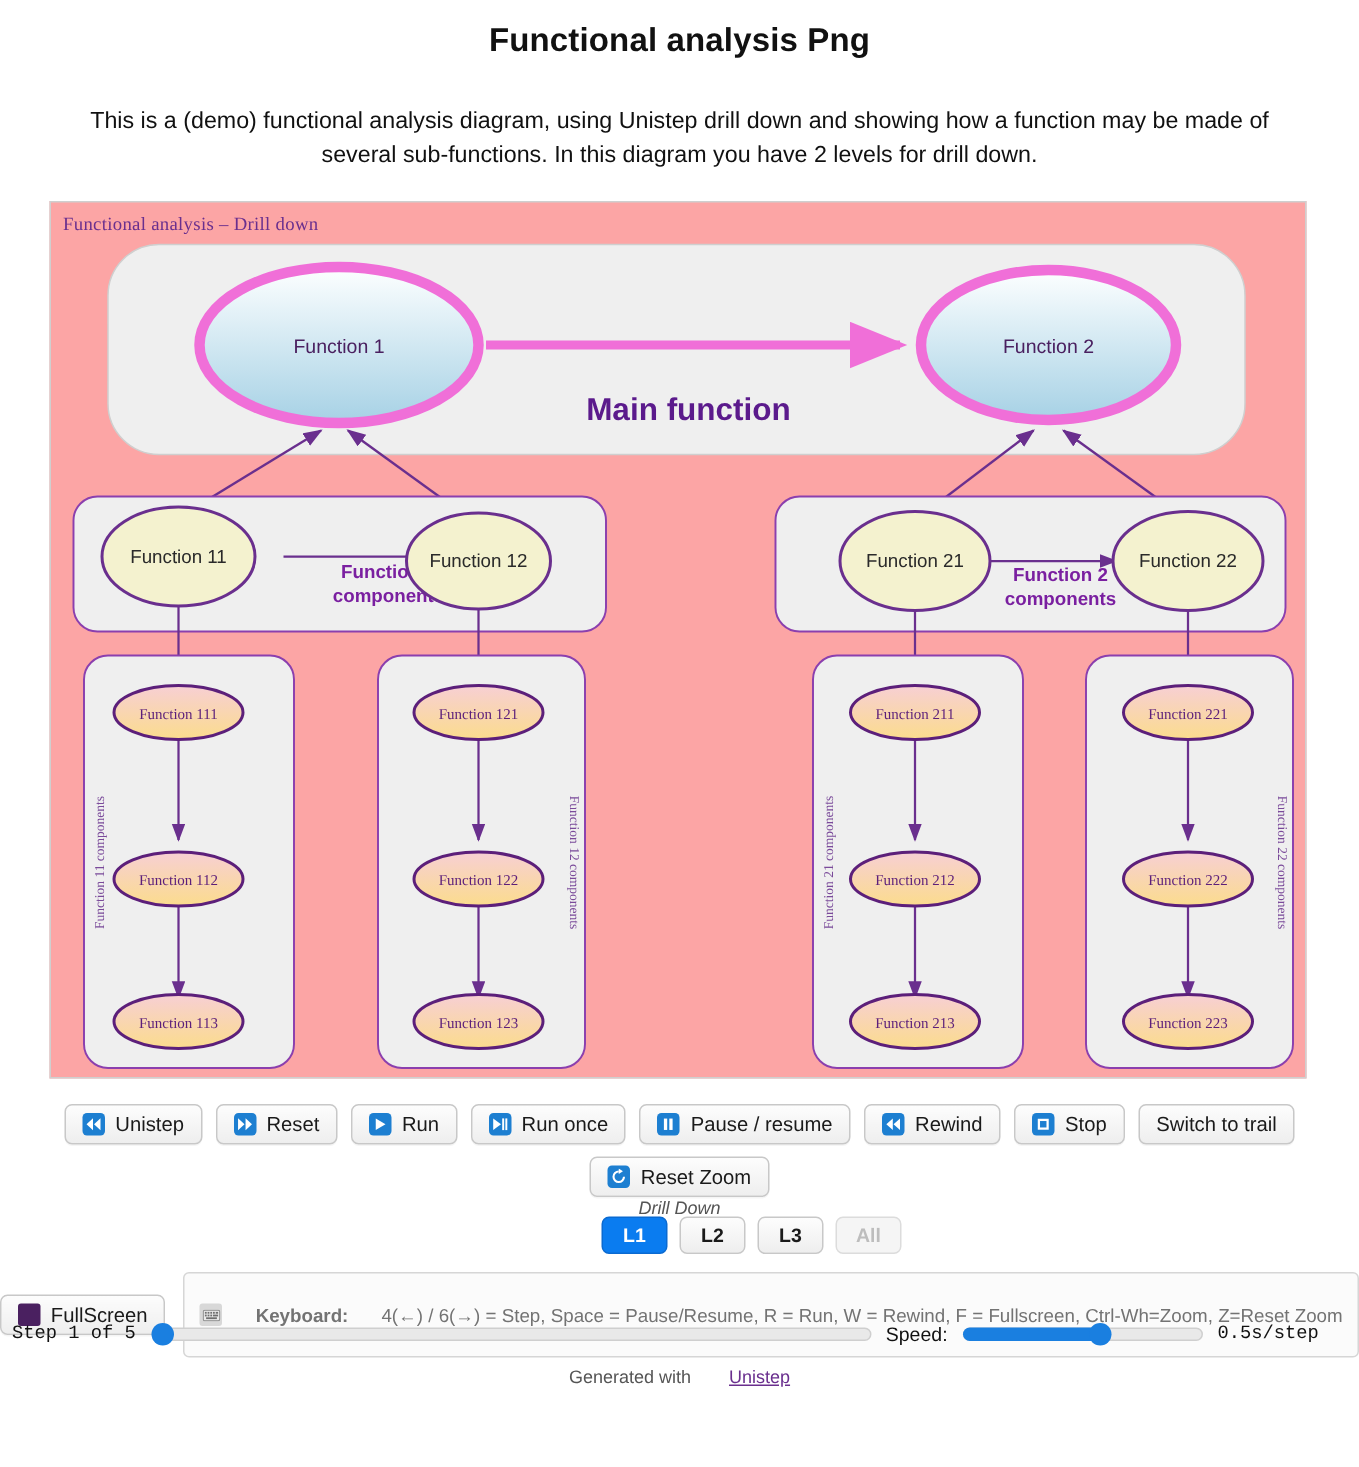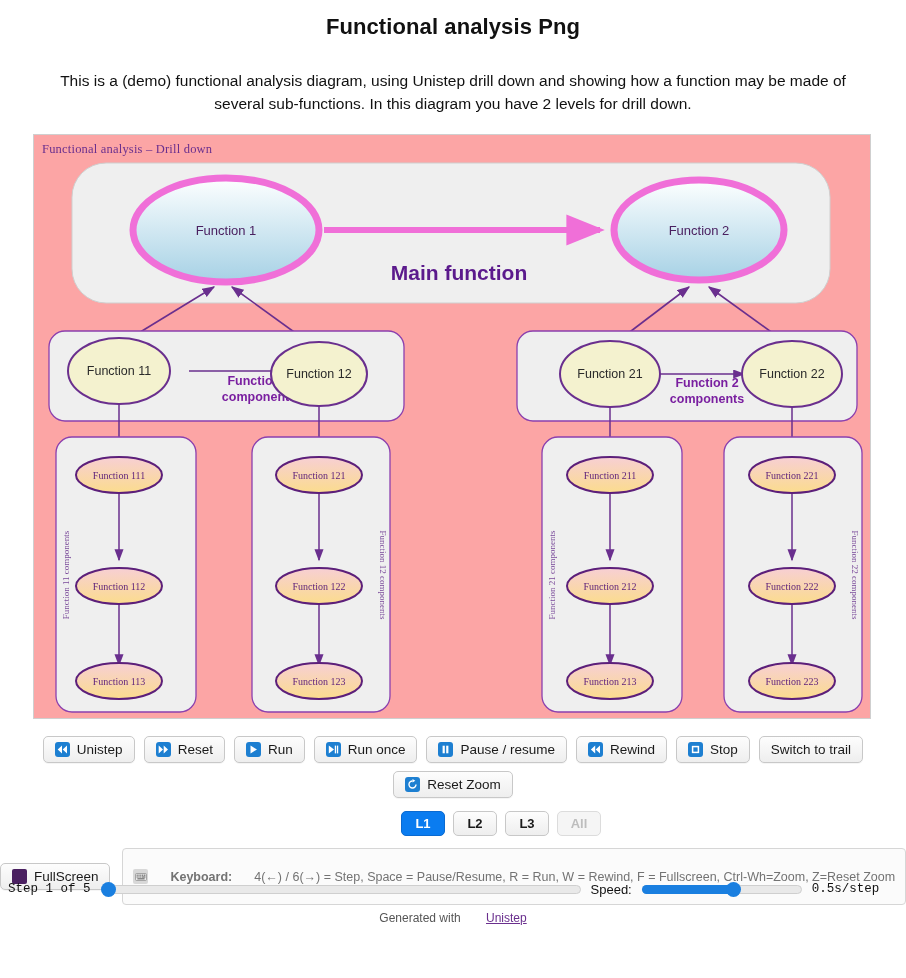--- a/index.html
+++ b/index.html
@@ -365,20 +365,21 @@
       <span class="ico">
         <svg width="11" height="11" viewBox="0 0 11 11">
           <path d="M9,5.5 A3.5,3.5 0 1 1 5.5,2" fill="none" stroke="#fff" stroke-width="1.4"></path>
           <path d="M5.5,0 L5.5,3.6 L8.3,1.8 z" fill="#fff"></path>
         </svg>
       </span>
       <span>Reset Zoom</span>
     </button>
   </div>
 
+  <div class="drill-label">Drill Down</div>
 
   <div class="levels">
     <button class="lvl active">L1</button>
     <button class="lvl">L2</button>
     <button class="lvl">L3</button>
     <button class="lvl disabled">All</button>
   </div>
 
   <div class="row-fs">
     <button class="btn">

